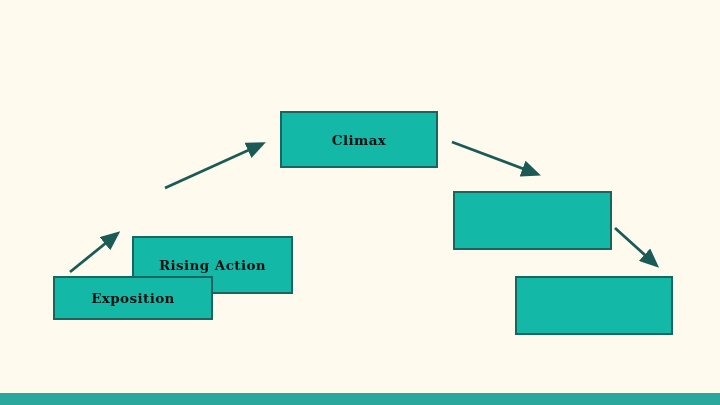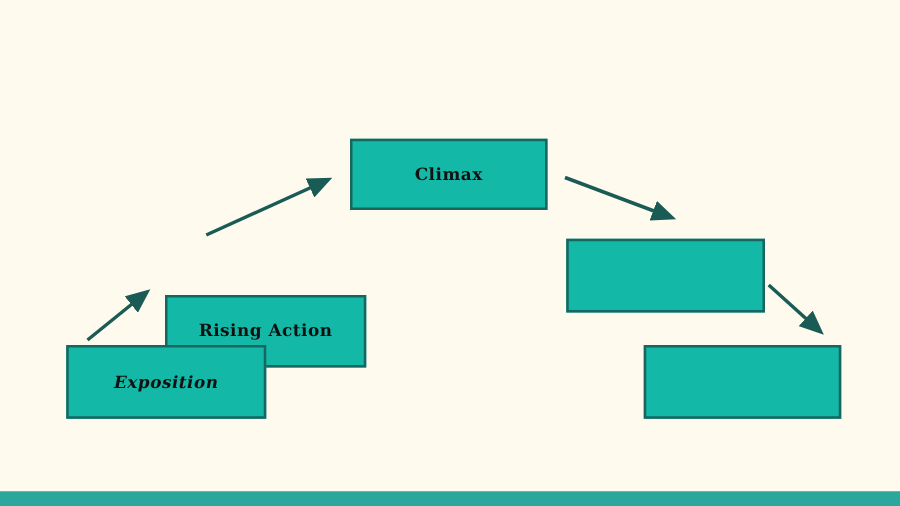--- a/index.html
+++ b/index.html
@@ -31,21 +31,21 @@
     display: flex;
     align-items: center;
     justify-content: center;
     font-size: 13.5px;
     font-weight: 700;
     color: #111111;
     letter-spacing: 0.4px;
   }
   .box-climax       { left: 280px; top: 111px; width: 158px; height: 57px; }
   .box-rising       { left: 132px; top: 188px; width: 161px; height: 58px; margin-top: 48px; }
-  .box-exposition   { left:  53px; top: 276px; width: 160px; height: 59px; font-style: italic; }
+  .box-exposition   { left:  53px; top: 276px; width: 160px; height: 44px; }
   .box-right-upper  { left: 453px; top: 191px; width: 159px; height: 59px; }
   .box-right-lower  { left: 515px; top: 276px; width: 158px; height: 59px; }
   .arrow-layer {
     position: absolute;
     left: 0;
     top: 0;
     width: 720px;
     height: 405px;
     pointer-events: none;
   }

